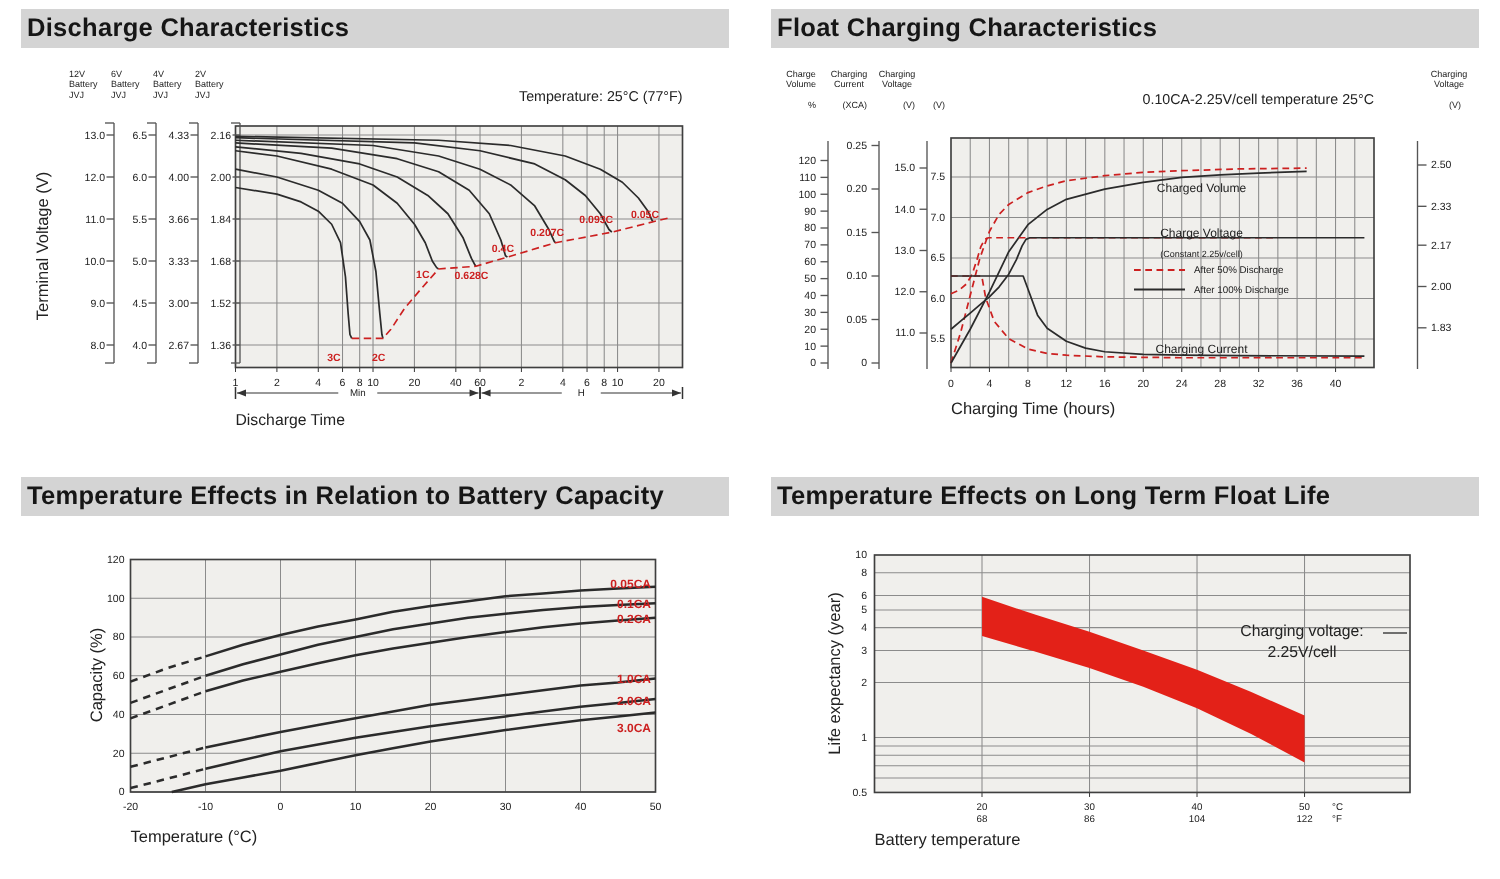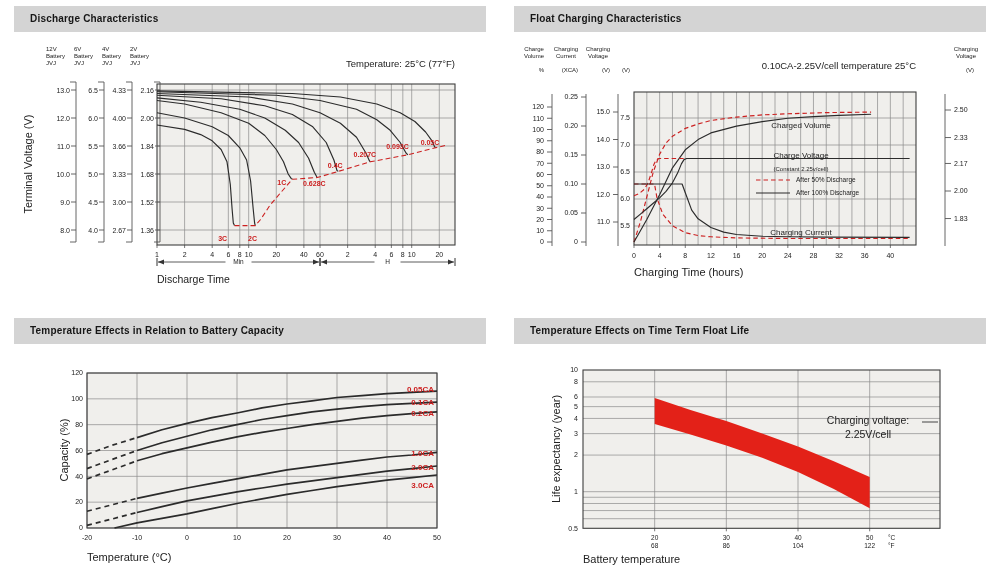--- a/index.html
+++ b/index.html
@@ -1,34 +1,34 @@
 <!DOCTYPE html>
 <html><head>
 <meta charset="utf-8">
 <style>
   html,body{margin:0;padding:0;background:#fff;}
   #page{position:relative;width:1000px;height:586px;background:#fff;overflow:hidden;
         font-family:"Liberation Sans", sans-serif;}
   .panel-header{position:absolute;width:472px;height:26px;background:#d4d4d4;
-        color:#161616;font-weight:bold;font-size:10px;line-height:26px;padding-left:16px;
+        color:#161616;font-weight:bold;font-size:17px;line-height:26px;padding-left:4px;
         box-sizing:border-box;letter-spacing:0.2px;}
   svg{position:absolute;}
   svg text{font-family:"Liberation Sans", sans-serif;fill:#222;}
   .t6{font-size:6px;} .t65{font-size:6.5px;} .t7{font-size:7px;} .t8{font-size:8px;}
   .t9{font-size:9.5px;} .t10{font-size:10.5px;} .t11{font-size:11px;}
   .red{fill:#cc2020;font-weight:bold;}
 </style>
 </head>
 <body>
 
 <div id="page">
   <div class="panel-header" style="left:14px;top:6px;">Discharge Characteristics</div>
   <div class="panel-header" style="left:14px;top:318px;">Temperature Effects in Relation to Battery Capacity</div>
   <div class="panel-header" style="left:514px;top:6px;">Float Charging Characteristics</div>
-  <div class="panel-header" style="left:514px;top:318px;">Temperature Effects on Time Term Float Life</div>
+  <div class="panel-header" style="left:514px;top:318px;">Temperature Effects on Long Term Float Life</div>
 
   <svg style="left:14px;top:36px;" width="486" height="276" viewBox="0 0 486 276">
       <rect x="143" y="48" width="298" height="161" fill="#f0efec"></rect>
       <g>
         <line x1="143" y1="54" x2="441" y2="54" stroke="#8b8b8b" stroke-width="0.7"></line>
         <line x1="143" y1="82.00000000000003" x2="441" y2="82.00000000000003" stroke="#8b8b8b" stroke-width="0.7"></line>
         <line x1="143" y1="110" x2="441" y2="110" stroke="#8b8b8b" stroke-width="0.7"></line>
         <line x1="143" y1="138.00000000000003" x2="441" y2="138.00000000000003" stroke="#8b8b8b" stroke-width="0.7"></line>
         <line x1="143" y1="166" x2="441" y2="166" stroke="#8b8b8b" stroke-width="0.7"></line>
         <line x1="143" y1="194" x2="441" y2="194" stroke="#8b8b8b" stroke-width="0.7"></line>

